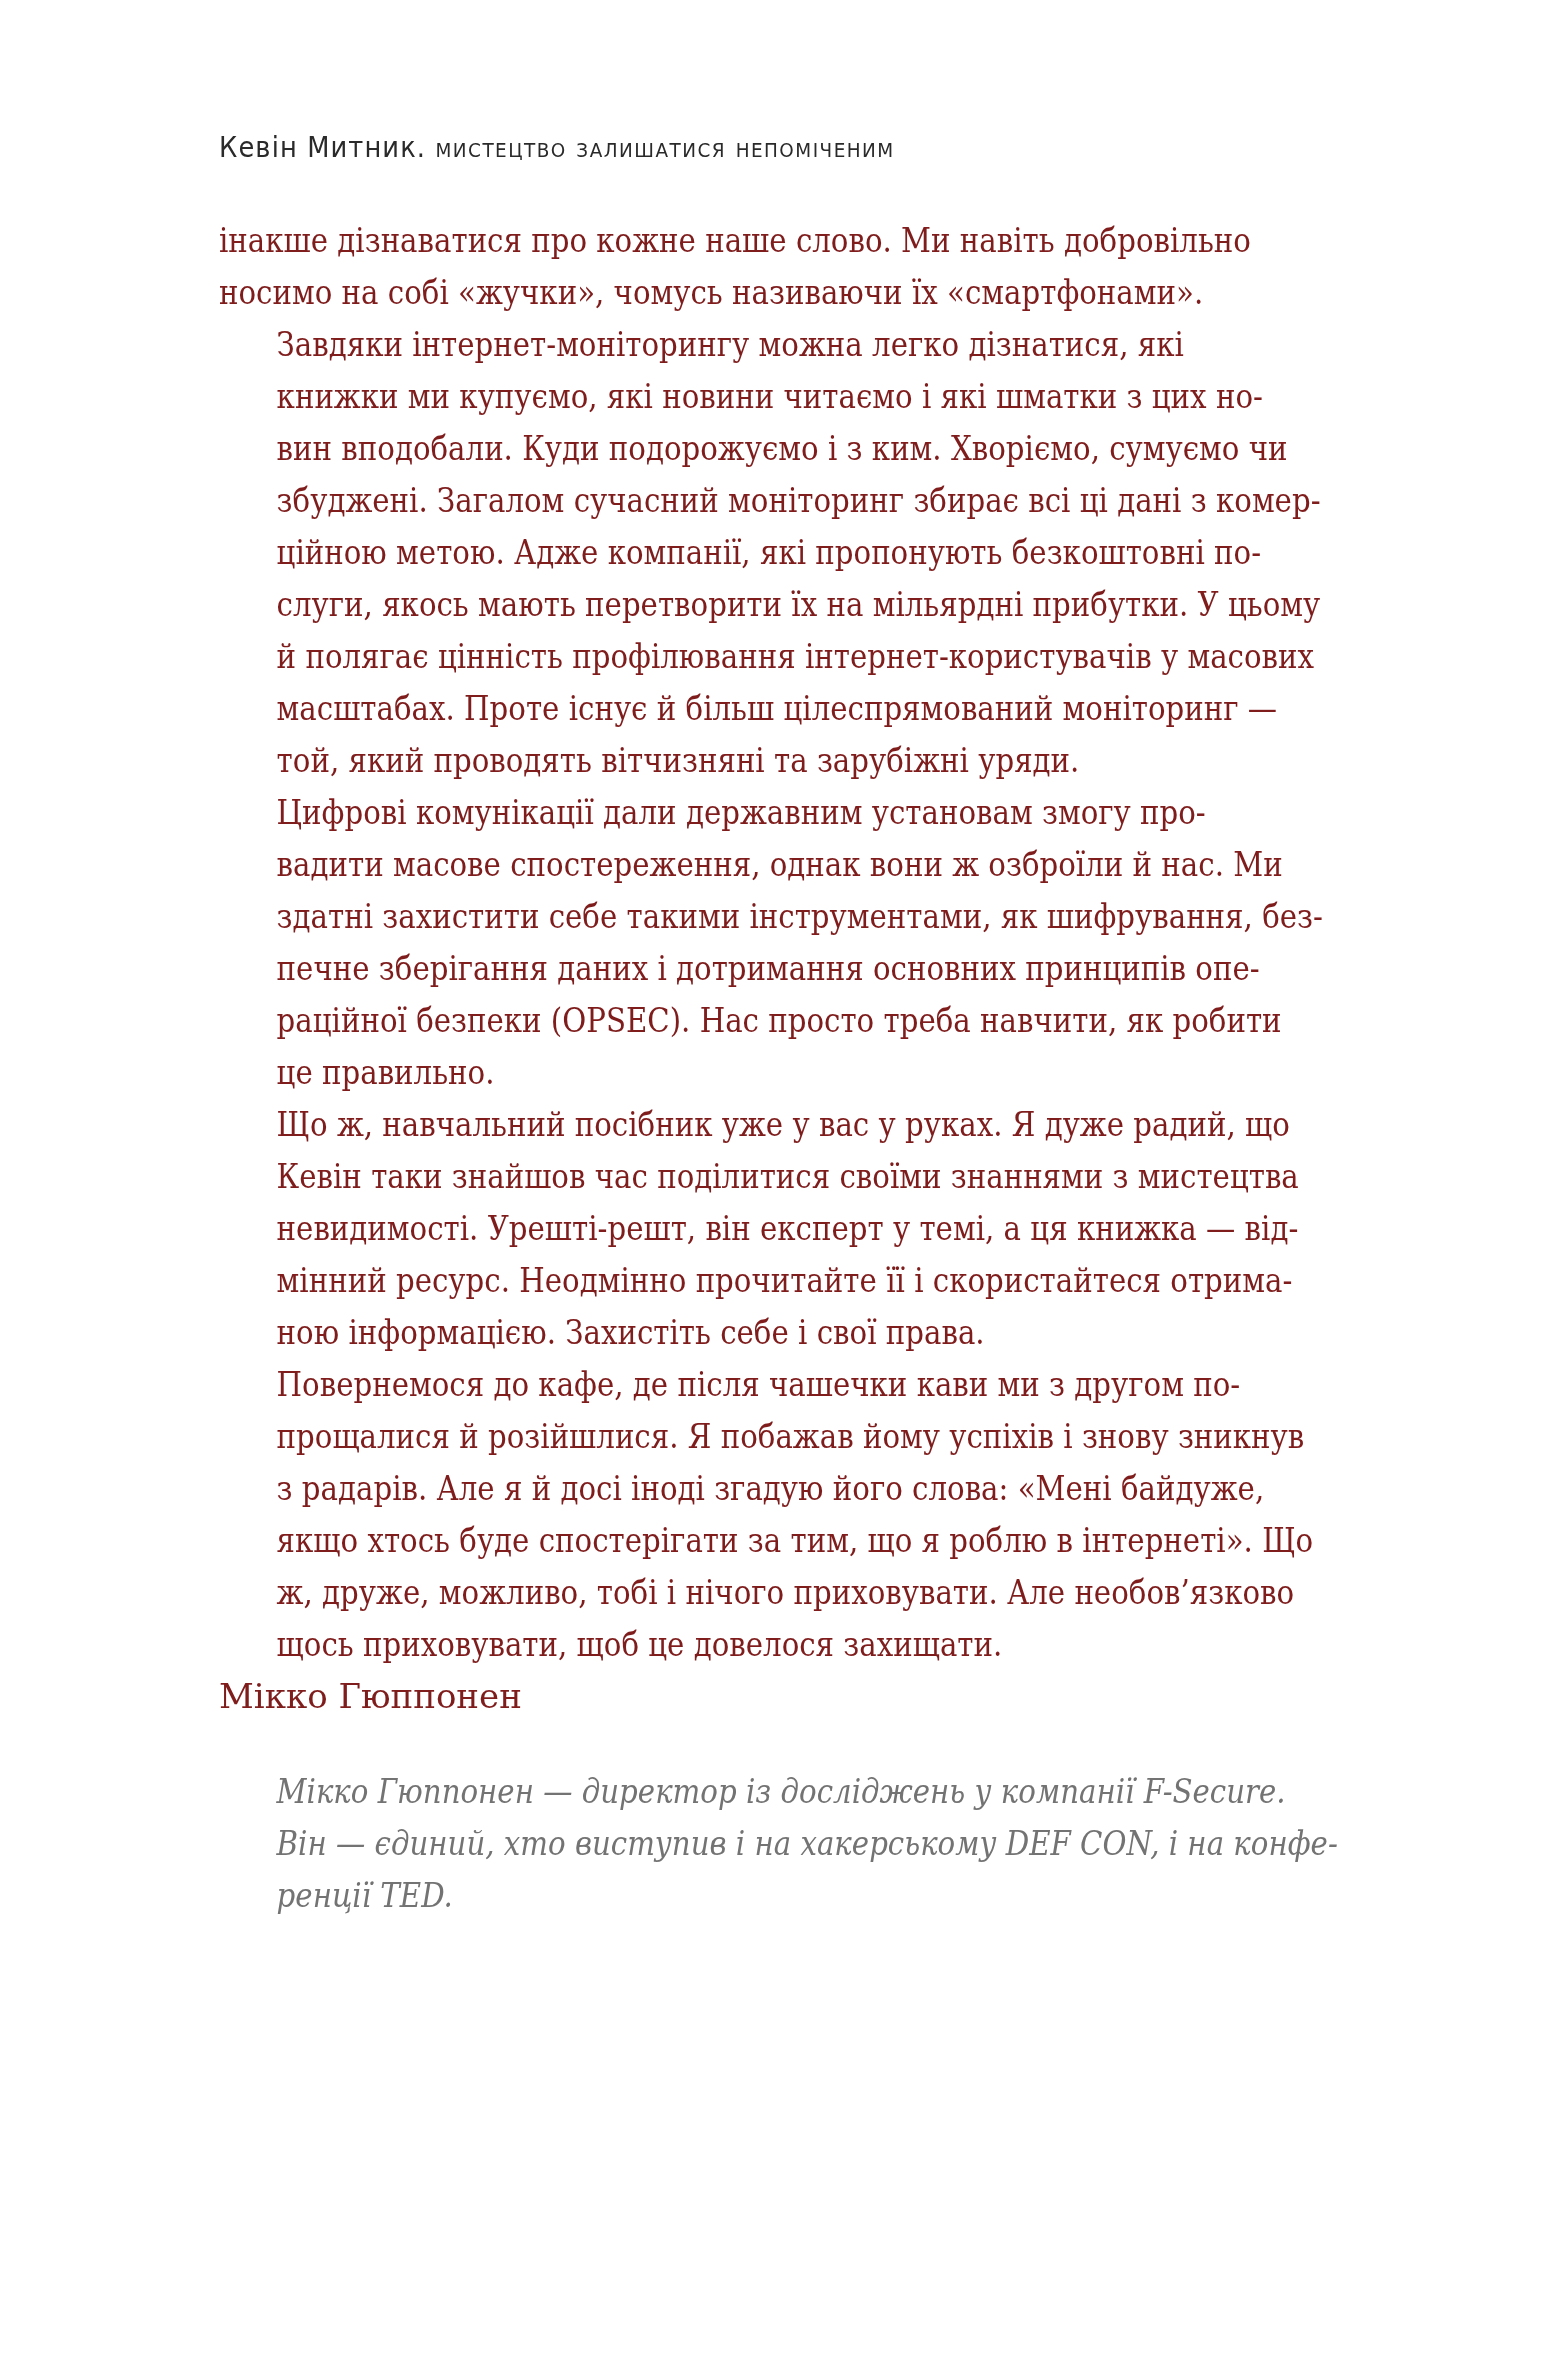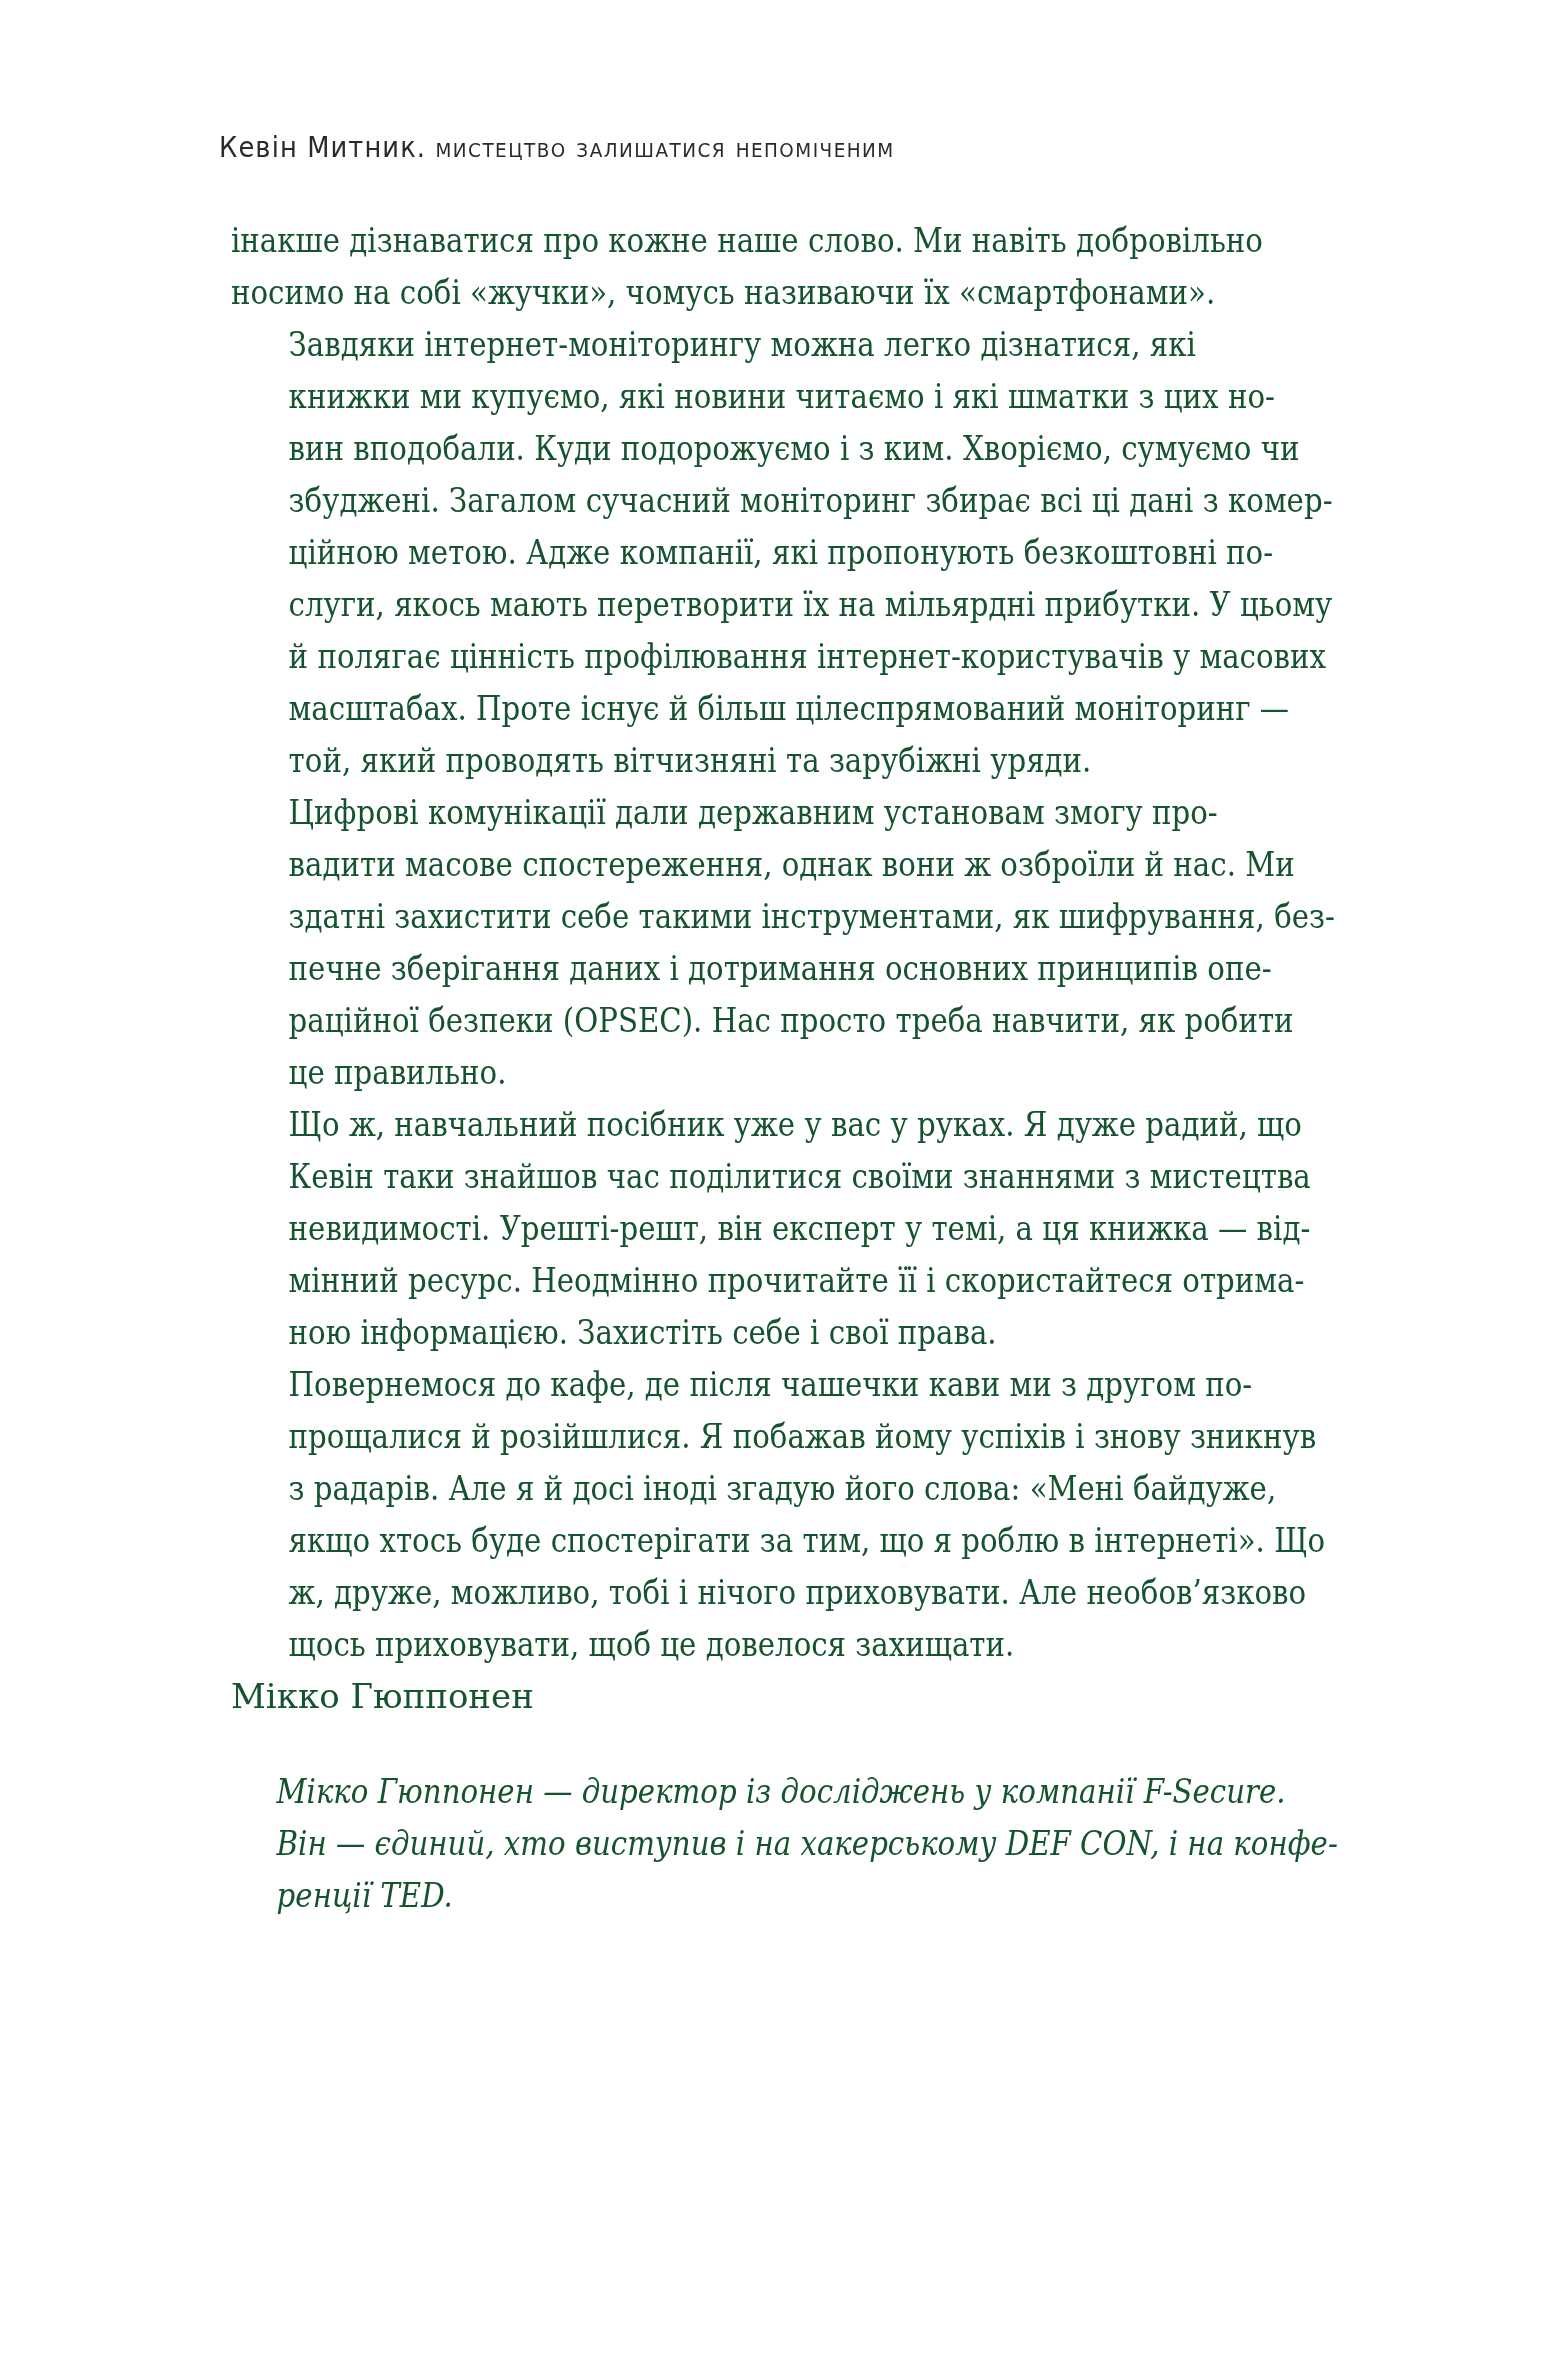--- a/index.html
+++ b/index.html
@@ -33,27 +33,27 @@
       transform: scaleX(0.92);
       transform-origin: left center;
     }
     .header-caps {
       font-variant: small-caps;
       text-transform: lowercase;
       letter-spacing: 1.6px;
     }
     .body {
       position: absolute;
-      left: 12px;
+      left: 0;
       top: 214px;
       width: 1174px;
       font-family: "DejaVu Serif", serif;
       font-size: 34px;
       line-height: 52px;
-      color: #14532d;
+      color: #7f1d1d;
     }
     .body p {
       margin: 0;
       text-align: justify;
       text-align-last: left;
       hyphens: manual;
       transform: scaleX(0.86);
       transform-origin: left top;
       width: 116.3%;
     }
@@ -70,21 +70,21 @@
     }
     .bio {
       position: absolute;
       left: 0;
       top: 1765px;
       width: 1174px;
       font-family: "DejaVu Serif", serif;
       font-style: italic;
       font-size: 34px;
       line-height: 52px;
-      color: #14532d;
+      color: #737373;
     }
     .bio p {
       margin: 0;
       text-indent: 67px;
       text-align: justify;
       text-align-last: left;
       transform: scaleX(0.86);
       transform-origin: left top;
       width: 116.3%;
     }

